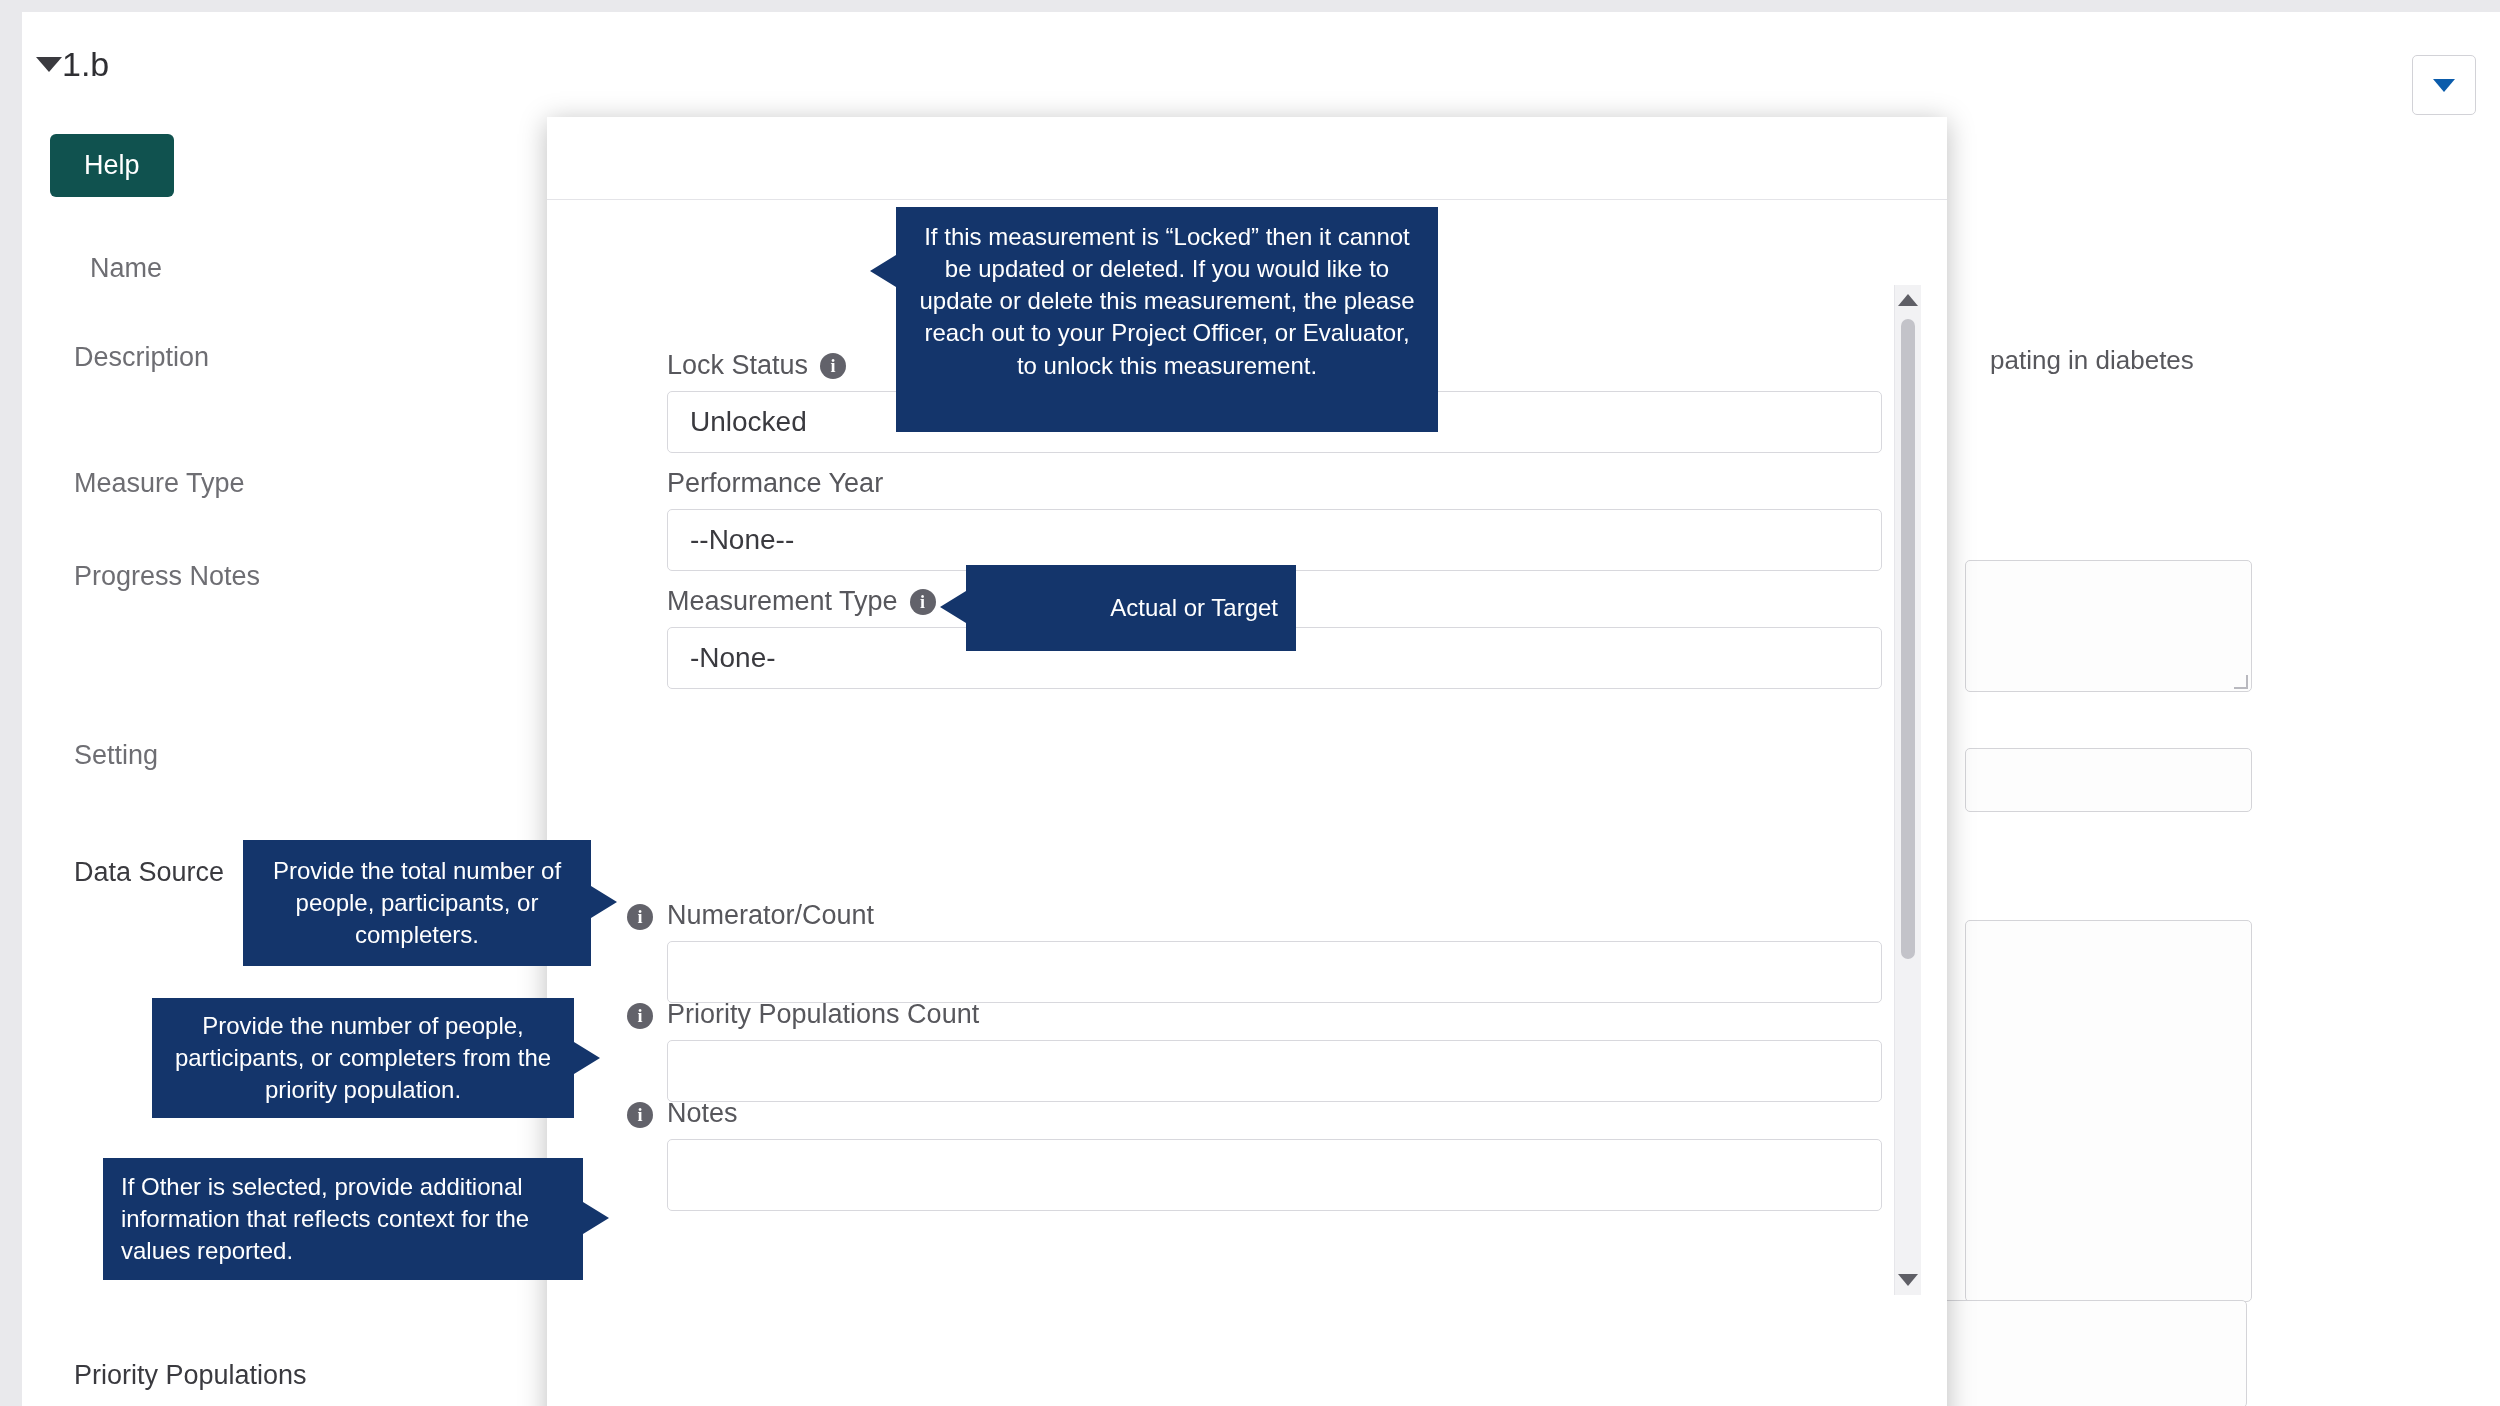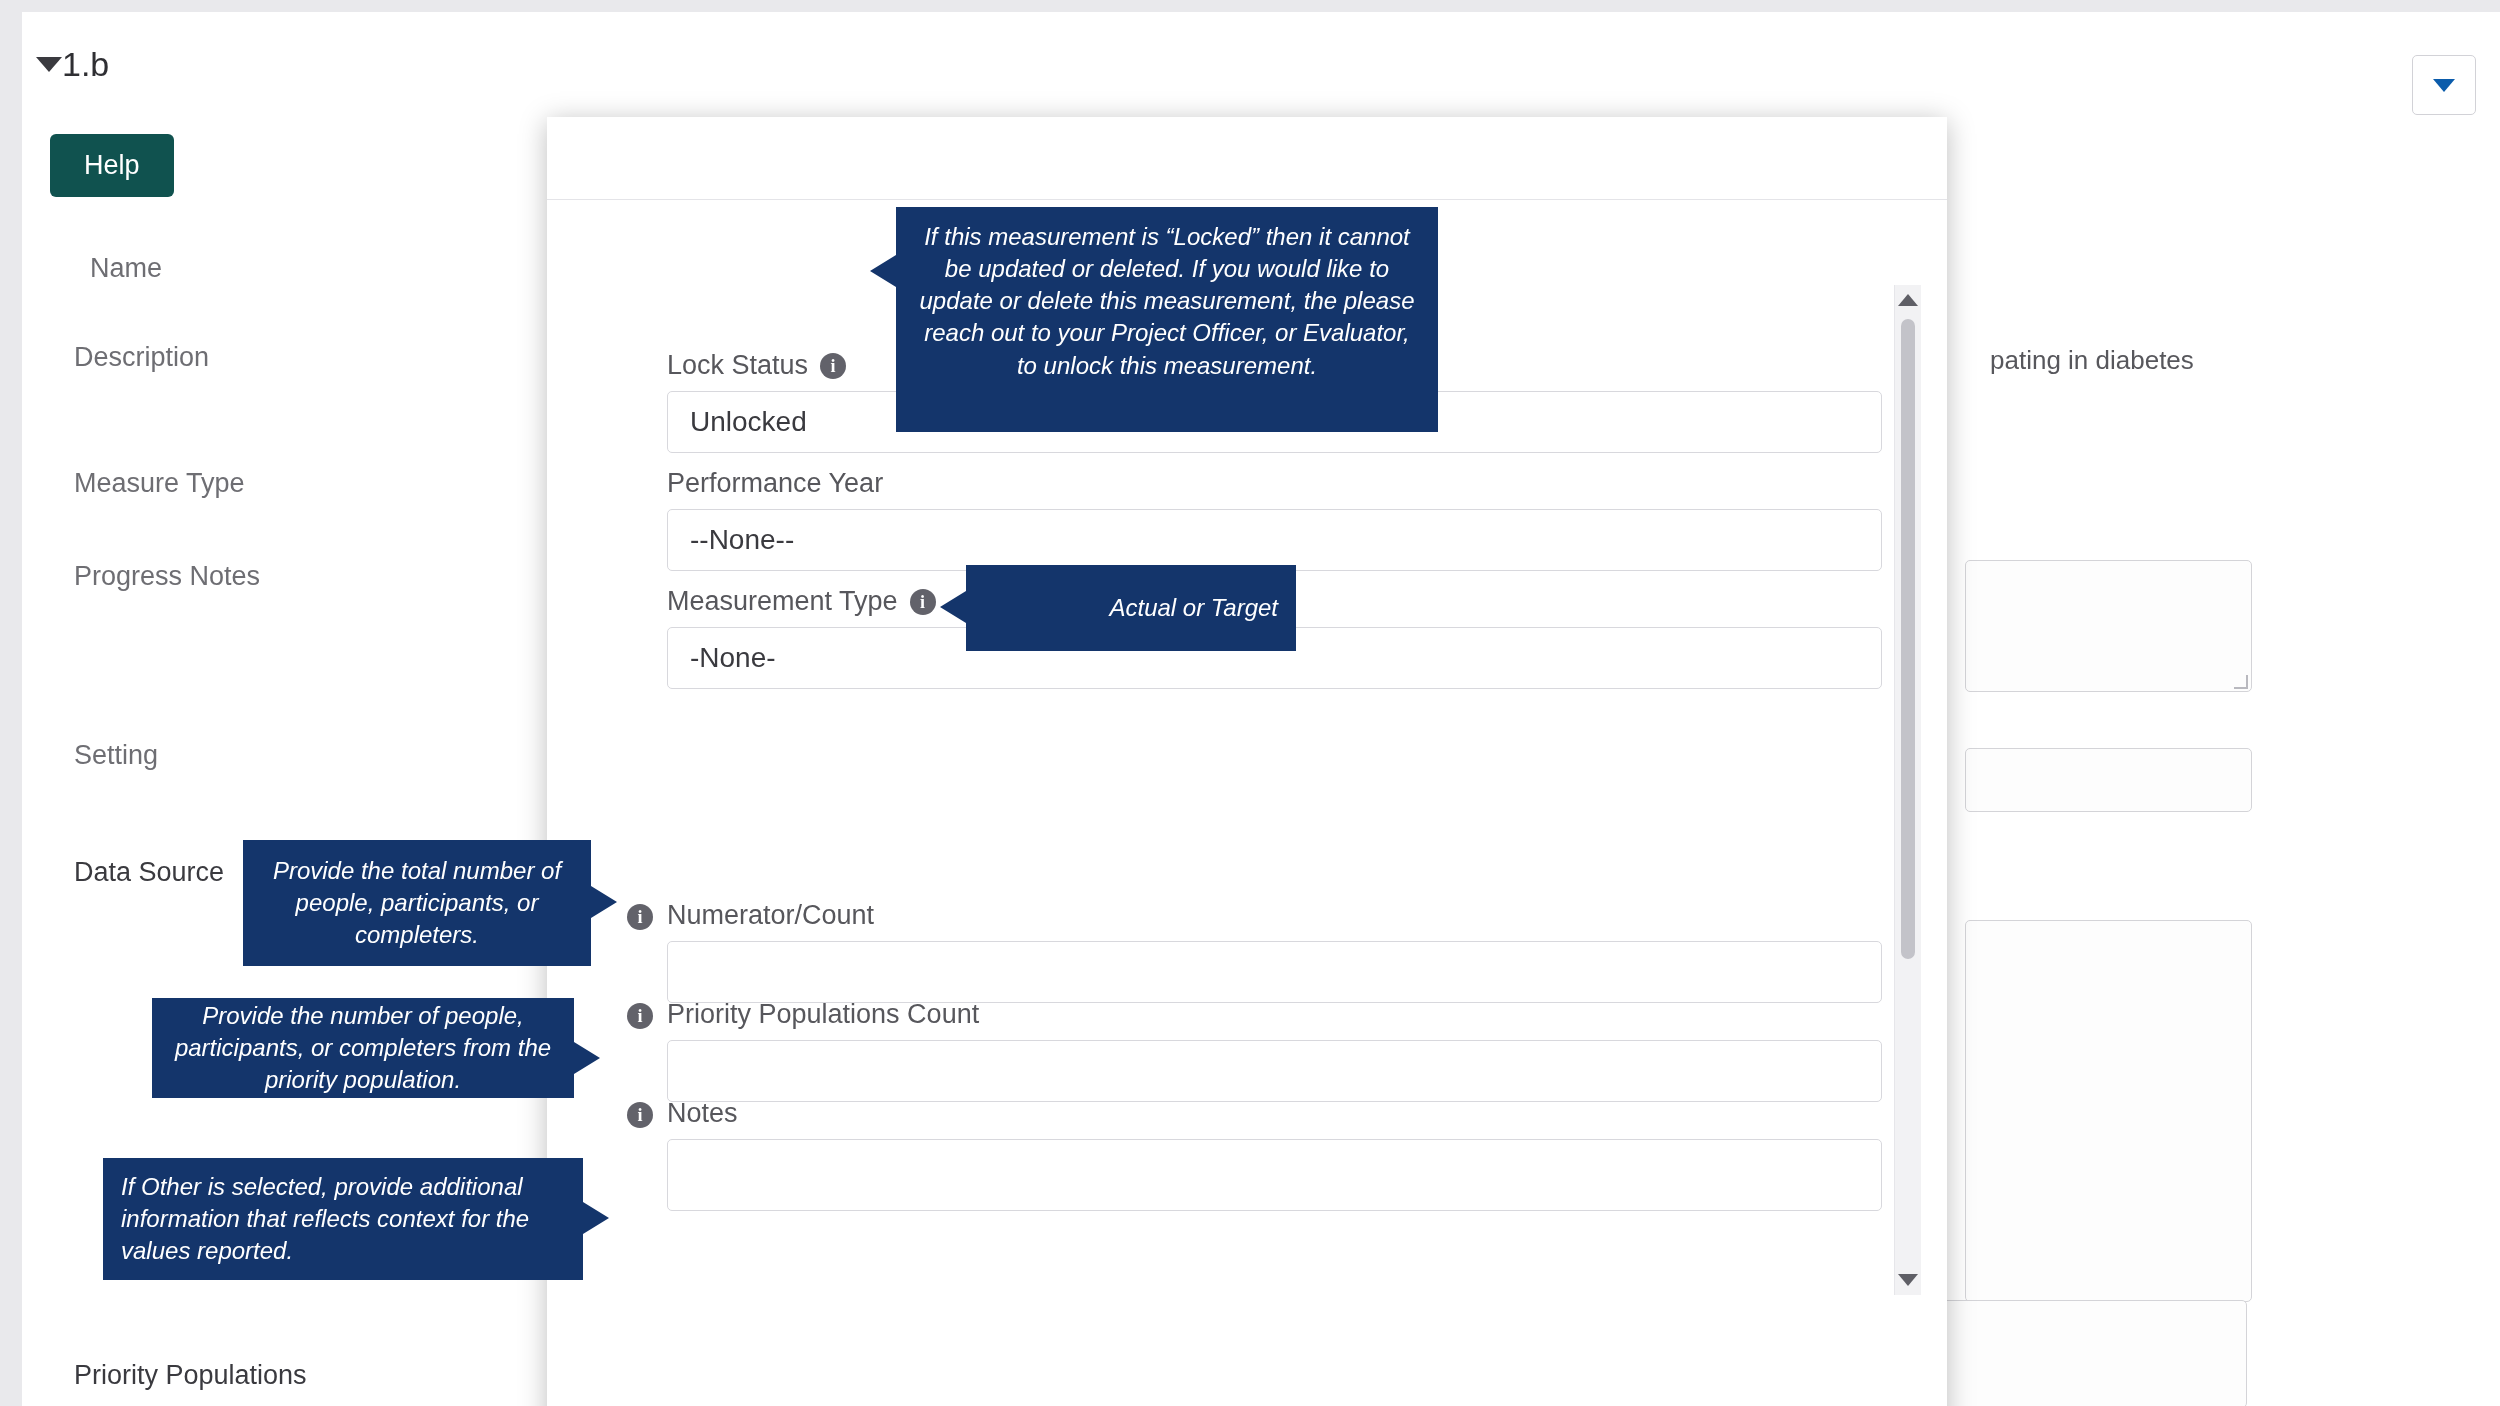--- a/index.html
+++ b/index.html
@@ -264,21 +264,20 @@
 
   
   .callout {
     position: absolute;
     background: #14356b;
     color: #ffffff;
     font-size: 24px;
     line-height: 1.34;
     padding: 14px 18px;
     box-sizing: border-box;
-    font-style: italic;
   }
   .callout .tail {
     position: absolute;
     width: 0; height: 0;
   }
   .tail-left {
     left: -26px;
     border-top: 16px solid transparent;
     border-bottom: 16px solid transparent;
     border-right: 26px solid #14356b;
@@ -403,21 +402,21 @@
 <div class="callout center" style="left:966px; top:565px; width:330px; height:86px; display:flex; align-items:center; justify-content:flex-end;">
   <span class="tail tail-left" style="top:26px;"></span>
   <span>Actual or Target</span>
 </div>
 
 <div class="callout center" style="left:243px; top:840px; width:348px; height:126px; display:flex; align-items:center; justify-content:center;">
   <span class="tail tail-right" style="top:46px;"></span>
   <span>Provide the total number of people, participants, or completers.</span>
 </div>
 
-<div class="callout center" style="left:152px; top:998px; width:422px; height:100px; display:flex; align-items:center; justify-content:center;">
+<div class="callout center" style="left:152px; top:998px; width:422px; height:120px; display:flex; align-items:center; justify-content:center;">
   <span class="tail tail-right" style="top:44px;"></span>
   <span>Provide the number of people, participants, or completers from the priority population.</span>
 </div>
 
 <div class="callout left" style="left:103px; top:1158px; width:480px; height:122px; display:flex; align-items:center;">
   <span class="tail tail-right" style="top:44px;"></span>
   <span>If Other is selected, provide additional information that reflects context for the values reported.</span>
 </div>
 
 </body></html>

